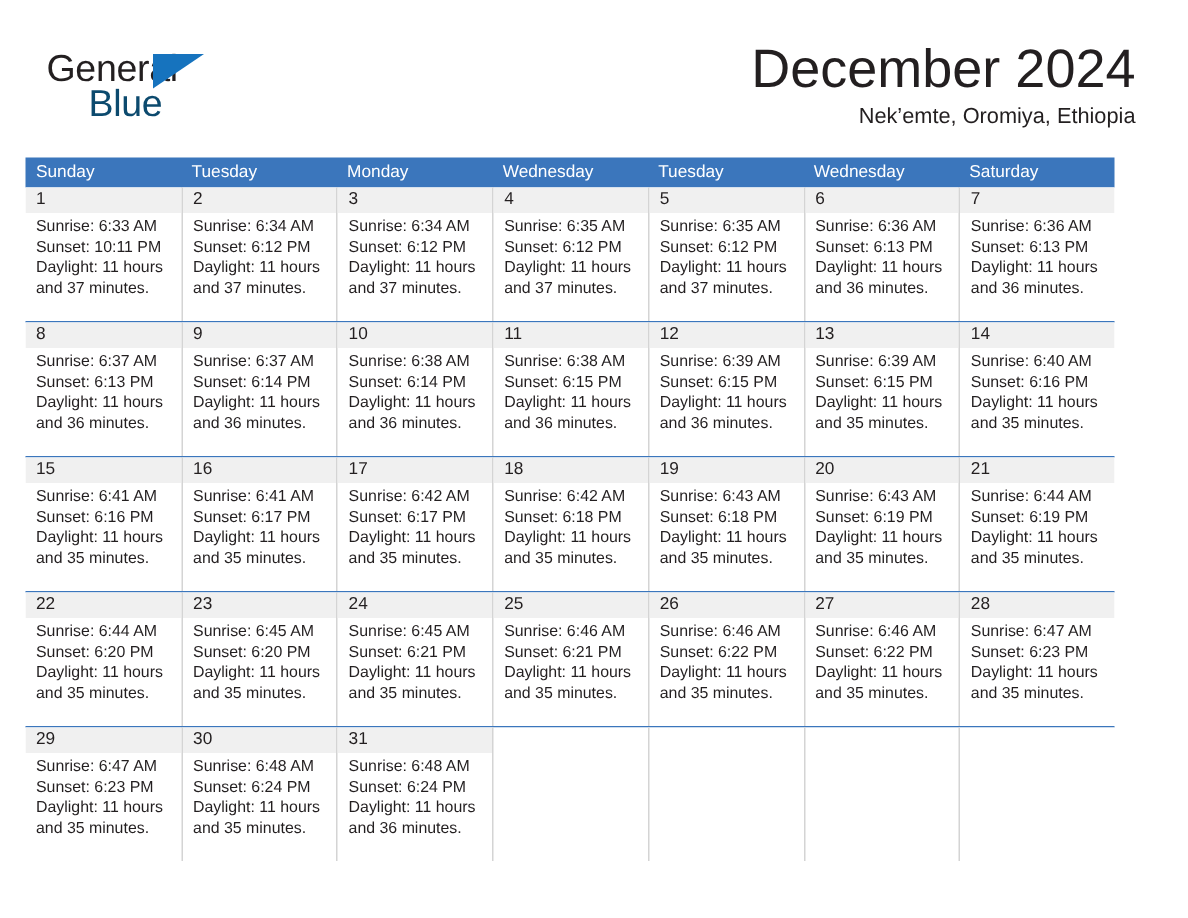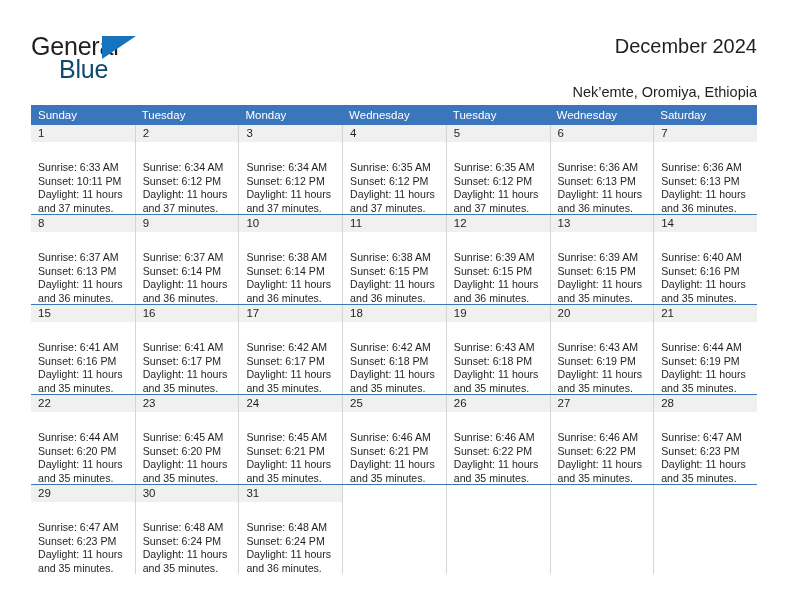--- a/index.html
+++ b/index.html
@@ -49,37 +49,37 @@
     font-size: 25px;
     letter-spacing: -0.2px;
     color: #0c4a6e;
   }
   .title-block {
     position: absolute;
     right: 0px; top: 0px;
     text-align: right;
   }
   .cal-title {
-    font-size: 20px;
+    font-size: 36px;
     color: #231f20;
     line-height: 36px;
     white-space: nowrap;
   }
   .cal-subtitle {
     font-size: 14.5px;
     color: #231f20;
     line-height: 20px;
-    margin-top: 18px;
+    margin-top: 4px;
     white-space: nowrap;
   }
 
   
   .calendar {
     position: absolute;
-    left: 31px; top: 105px;
+    left: 17px; top: 105px;
     width: 726px;
   }
   .cal-head {
     display: flex;
     width: 100%;
     background: #3b76bc;
   }
   .cal-head .hcell {
     width: 103.714px;
     height: 20px;
@@ -112,21 +112,20 @@
     background: #f0f0f0;
     padding-left: 7px;
     font-size: 11.5px;
     color: #231f20;
   }
   .dinfo {
     padding: 3px 4px 0 7px;
     font-size: 10.6px;
     line-height: 13.6px;
     color: #231f20;
-    margin-top: 16px;
   }
   .dinfo div { white-space: nowrap; }
   .dinfo .daylight { white-space: normal; }
 </style>
 </head>
 <body>
 
 <div class="page">
 
   <div class="topbar">

